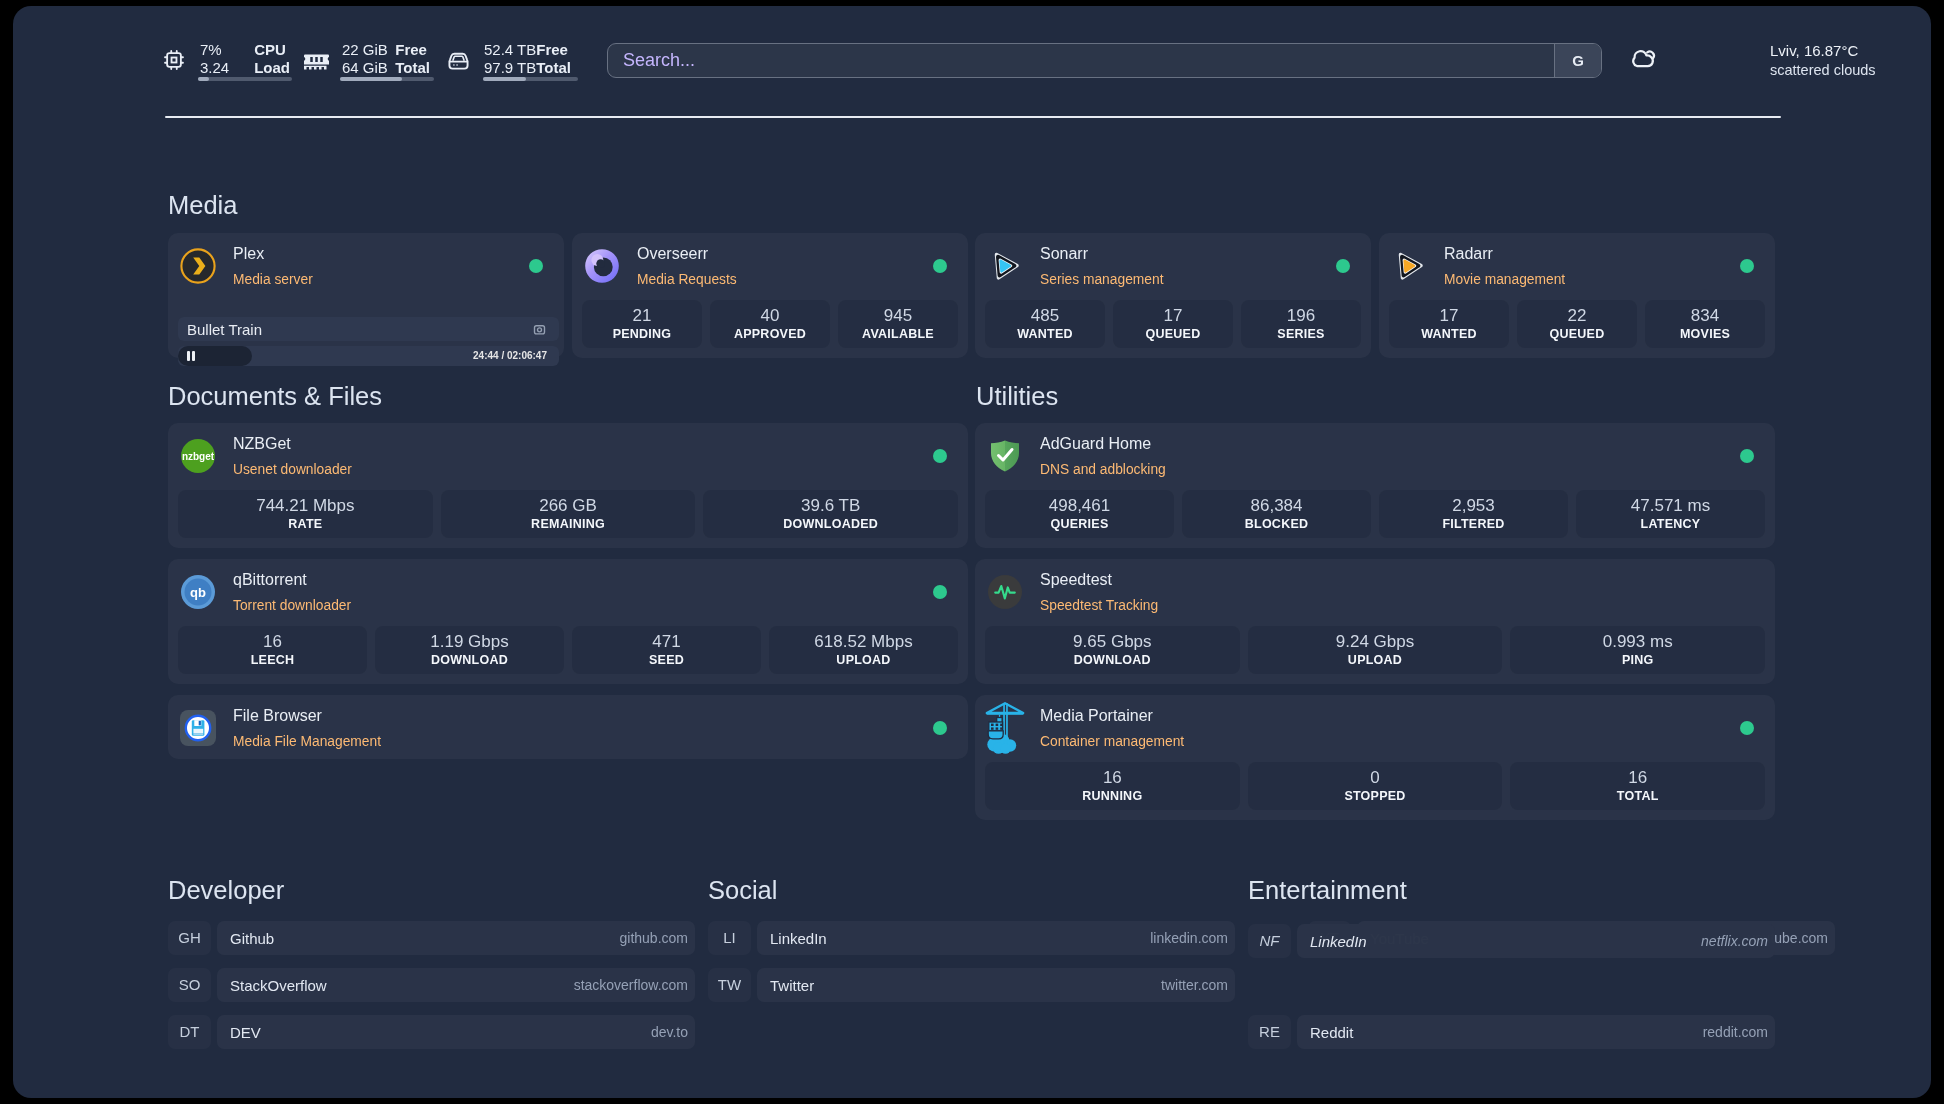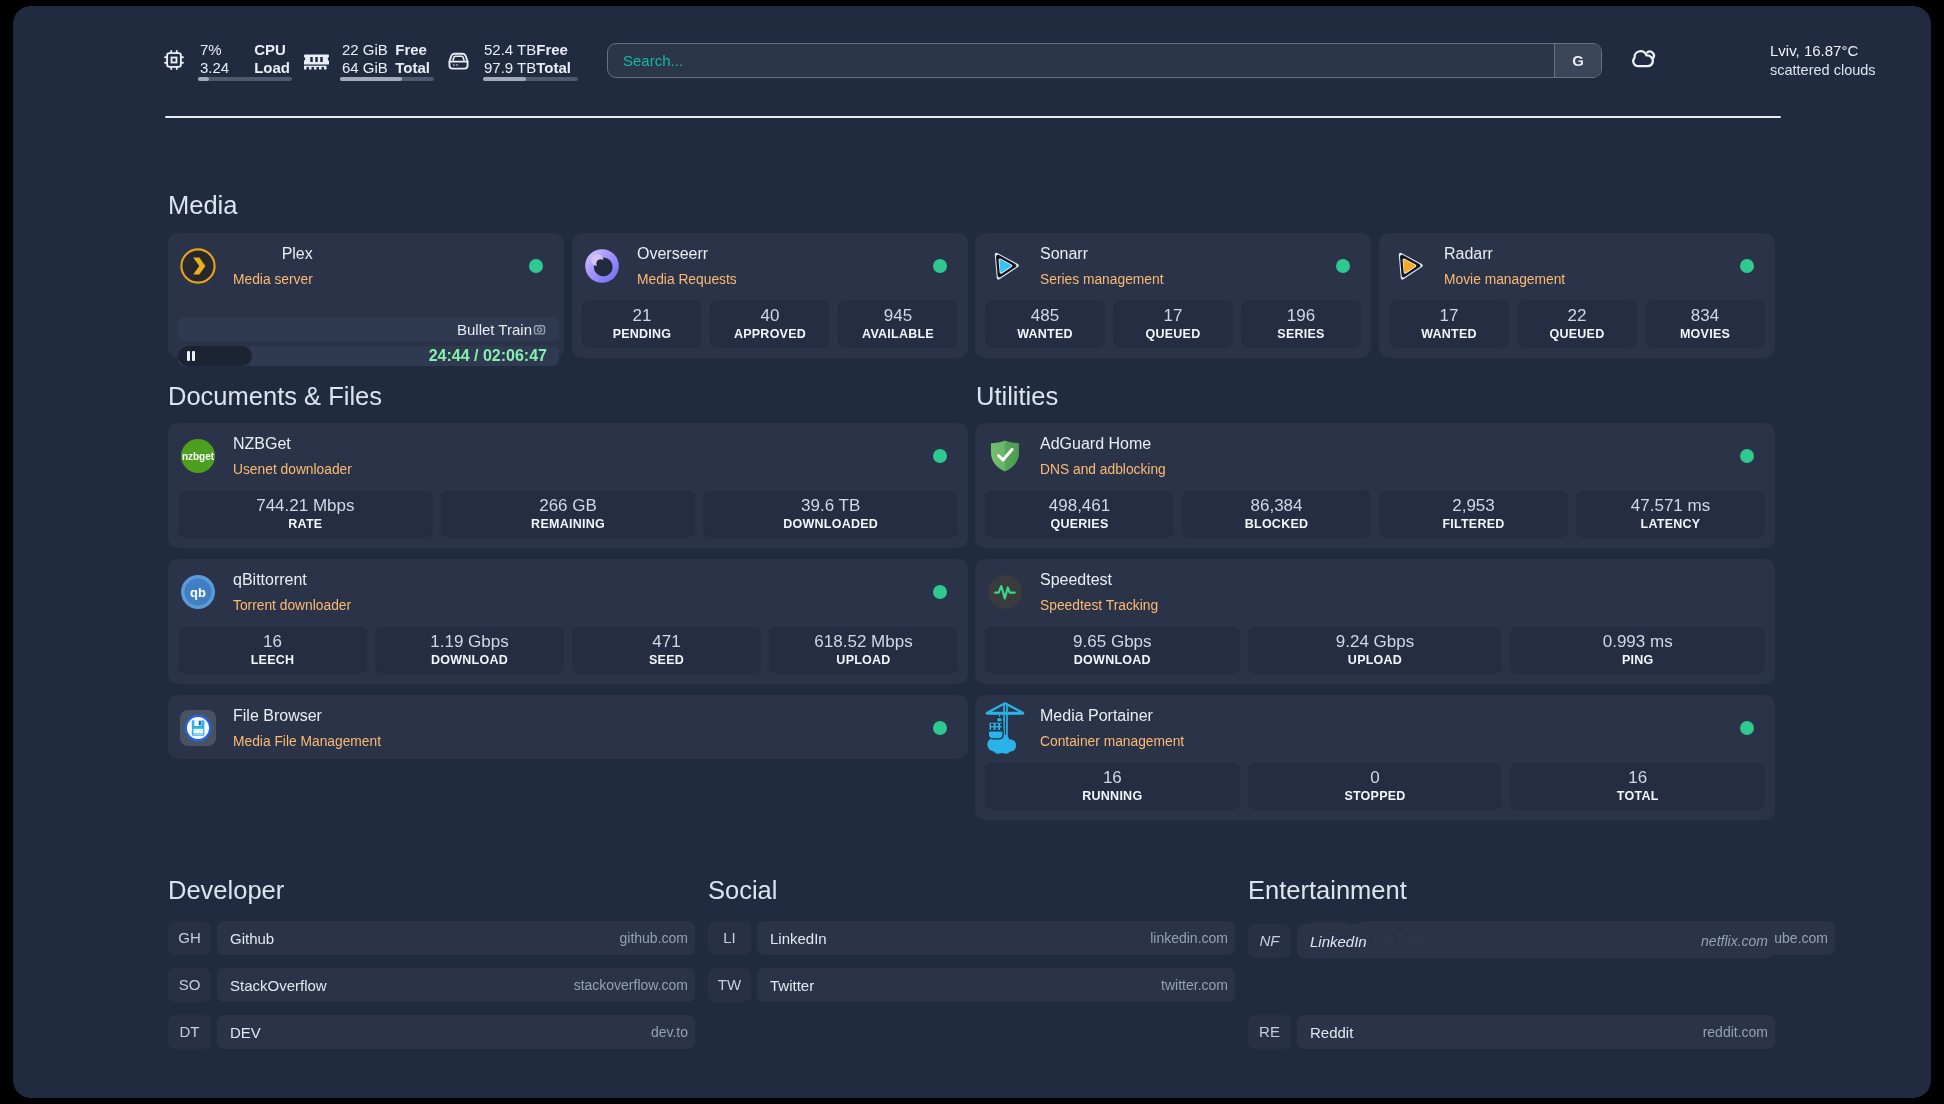--- a/index.html
+++ b/index.html
@@ -15,21 +15,21 @@
   .res svg { display:block; }
   .rcols { display:flex; justify-content:space-between; }
   .rcol { font-size:15px; line-height:17.5px; color:#e9eef6; white-space:nowrap; }
   .rcol.r { text-align:left;font-weight:bold; }
   .rbar { position:absolute; height:4px; border-radius:2px; background:#505a6e; }
   .rbar > i { display:block; height:4px; border-radius:2px; background:#a0aabc; }
 
   
   .search { position:absolute; left:607px; top:43px; width:995px; height:35px;
     border:1px solid #687182; border-radius:9px; background:rgba(45,55,73,0.99); display:flex; }
-  .search .ph { color:#14b8a6; font-size:15px; line-height:33px; padding-left:15px; flex:1; }
+  .search .ph { color:#c4b5fd; font-size:18px; line-height:33px; padding-left:15px; flex:1; }
   .search .g { width:47px; background:rgba(60,70,89,0.99); border-left:1px solid #687182;
     border-radius:0 8px 8px 0; color:#e7ecf4; font-size:15px; font-weight:bold;
     text-align:center; line-height:33px; }
 
   .weather { position:absolute; left:1770px; top:41px; color:#eef2f8; }
   .weather .l1 { font-size:15px; line-height:19px; }
   .weather .l2 { font-size:14.5px; line-height:21px; color:#dde4ef; }
 
   .divider { position:absolute; left:165px; top:116px; width:1616px; height:2px;
     background:#e7ebf2; border-radius:1px; }
@@ -52,22 +52,22 @@
   .lbl { font-size:12.5px; line-height:16px; font-weight:bold; color:#f4f7fb; letter-spacing:0.02em; }
 
   
   .prow1 { margin:32px 5px 0 10px; height:24px; border-radius:6px; background:rgba(48,58,80,0.99);
     display:flex; align-items:center; }
   .prow1 .bt { font-size:15px; color:#e8ecf3; padding-left:9px; flex:1; }
   .prow1 svg { margin-right:12px; }
   .prow2 { margin:5px 5px 0 10px; height:20px; border-radius:6px; background:rgba(48,58,80,0.99); position:relative; }
   .prow2 .fill { position:absolute; left:0; top:0; height:20px; width:19.4%;
     background:#1c2434; border-radius:10px; }
-  .prow2 .time { position:absolute; right:12px; top:0; line-height:20px; font-size:16px;
-    font-weight:600; color:#86efac; }
+  .prow2 .time { position:absolute; right:12px; top:0; line-height:20px; font-size:10px;
+    font-weight:600; color:#e5e5e5; }
   .pause { position:absolute; left:8px; top:5px; }
 
   
   .bm { position:absolute; height:34px; display:flex;justify-content:center; }
   .bm .ab { width:43px; flex:0 0 43px; margin-right:6px; background:rgba(255,255,255,0.028);
     border-radius:7px; color:#c6cfdd; font-size:15px; text-align:center; line-height:34px; }
   .bm .bd { flex:1; background:rgba(42,52,72,0.99); border-radius:7px; display:flex; align-items:center; }
   .bm .nm { font-size:15px; color:#e2e8f2; padding-left:13px; }
   .bm .ur { margin-left:auto; padding-right:7px; font-size:14px; color:#95a1b6; }
 </style>
@@ -140,21 +140,21 @@
 
 <div class="divider"></div>
 
 <div class="h1" style="left:168px; top:189px;">Media</div>
 <div class="h1" style="left:168px; top:380px;">Documents &amp; Files</div>
 <div class="h1" style="left:976px; top:380px;">Utilities</div>
 <div class="h1" style="left:168px; top:874px;">Developer</div>
 <div class="h1" style="left:708px; top:874px;">Social</div>
 <div class="h1" style="left:1248px; top:874px;">Entertainment</div>
 
-<div class="card" style="left:168px; top:233px; width:396px; height:125px;text-align:right;">
+<div class="card" style="left:168px; top:233px; width:396px; height:125px;">
   <div class="hdr">
     <div class="ic">
         <svg width="36" height="36" viewBox="0 0 36 36">
       <circle cx="18" cy="18" r="16.6" fill="#26282c" stroke="#e9a21c" stroke-width="2.1"></circle>
       <path d="M13.2 9.5h6.1l6.1 8.5-6.1 8.5h-6.1l6.1-8.5z" fill="#ebaf1a"></path>
     </svg>
       </div>
     <div class="htxt">
         <div class="t">Plex</div>
         <div class="s">Media server</div>

